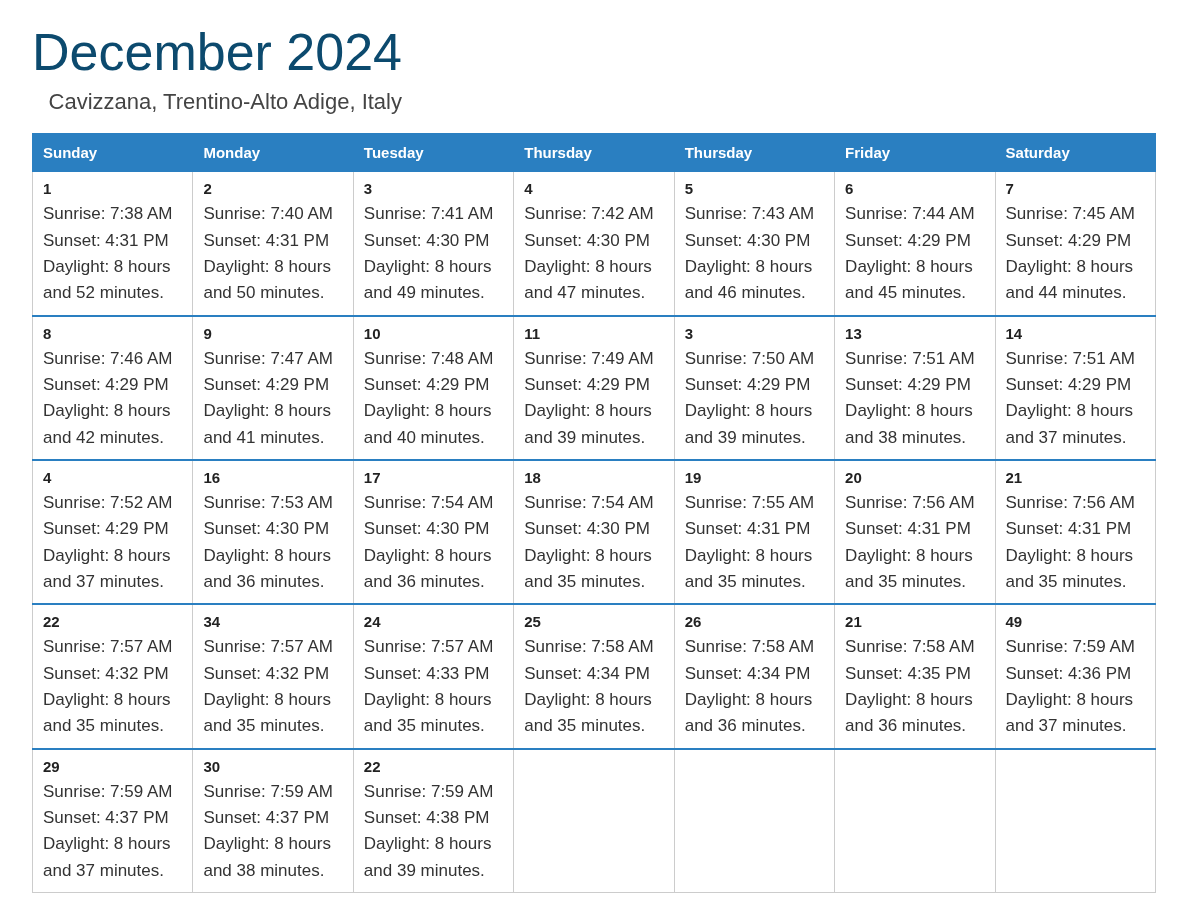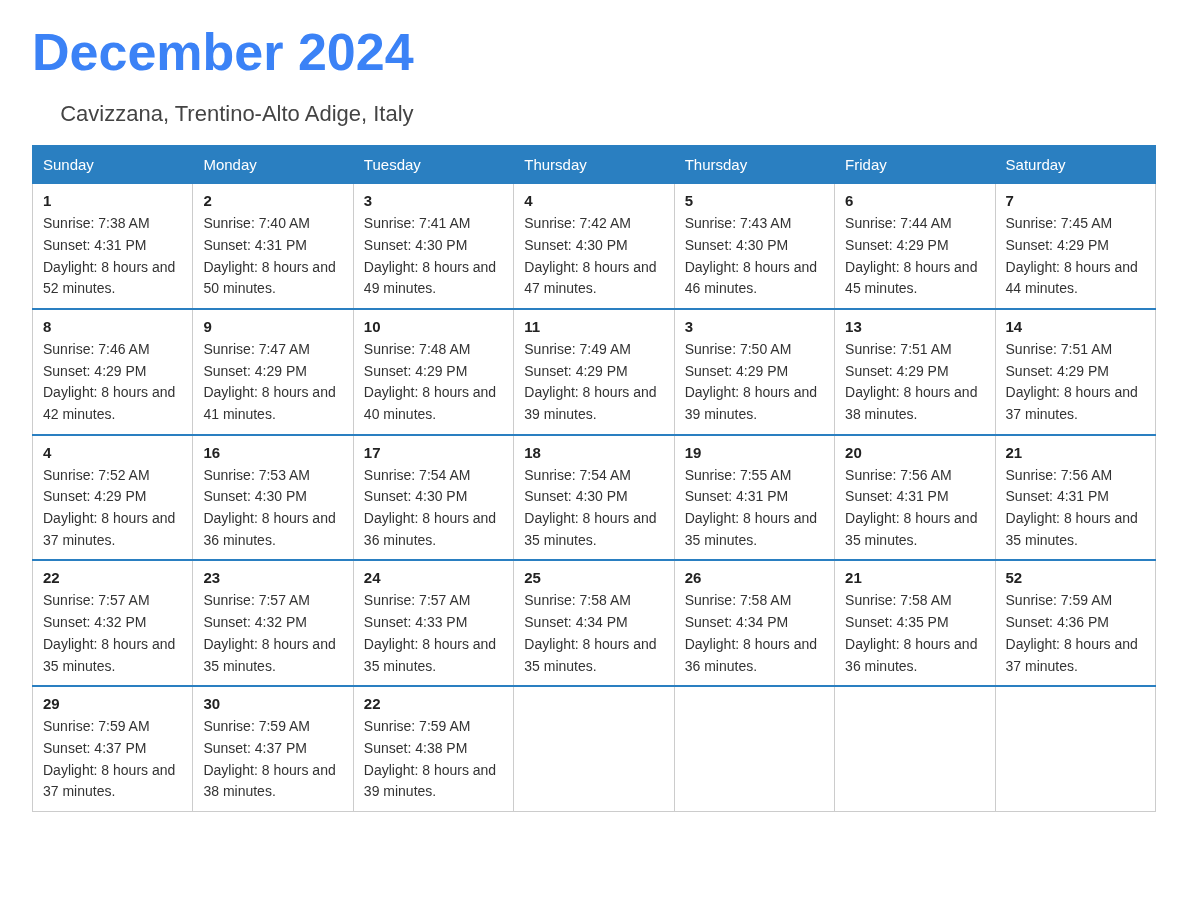--- a/index.html
+++ b/index.html
@@ -19,39 +19,39 @@
     .logo {
       display: flex;
       flex-direction: column;
       align-items: flex-start;
     }
     .title-area {
       text-align: right;
     }
     .month-title {
       font-size: 52px;
-      font-weight: bold;
-      color: #3b82f6;
+      font-weight: normal;
+      color: #0c4a6e;
       line-height: 1.1;
     }
     .location-title {
       font-size: 22px;
       color: #444;
-      margin-top: 20px;
+      margin-top: 8px;
     }
     .calendar-table {
       width: 100%;
       border-collapse: collapse;
       margin-top: 4px;
     }
     .calendar-table th {
       background-color: #2a7fc1;
       color: #fff;
       font-size: 15px;
-      font-weight: normal;
+      font-weight: bold;
       padding: 10px 10px;
       text-align: left;
       border: 1px solid #2a7fc1;
     }
     .calendar-table td {
       border: 1px solid #ccc;
       vertical-align: top;
       padding: 8px 10px;
       font-size: 13px;
       color: #222;
@@ -60,21 +60,21 @@
       height: 110px;
     }
     .day-number {
       font-size: 15px;
       font-weight: bold;
       color: #222;
       display: block;
       margin-bottom: 4px;
     }
     .day-info {
-      font-size: 14px;
+      font-size: 17px;
       color: #333;
       line-height: 1.55;
     }
     .empty-cell {
       background: #fff;
     }
     .row-border-top td {
       border-top: 2px solid #2a7fc1;
     }
   </style>
@@ -191,41 +191,41 @@
         <span class="day-number">21</span>
         <span class="day-info">Sunrise: 7:56 AM<br>Sunset: 4:31 PM<br>Daylight: 8 hours and 35 minutes.</span>
       </td>
       </tr>
       <tr class="row-border-top">
         <td>
         <span class="day-number">22</span>
         <span class="day-info">Sunrise: 7:57 AM<br>Sunset: 4:32 PM<br>Daylight: 8 hours and 35 minutes.</span>
       </td>
         <td>
-        <span class="day-number">23</span>
+        <span class="day-number">34</span>
         <span class="day-info">Sunrise: 7:57 AM<br>Sunset: 4:32 PM<br>Daylight: 8 hours and 35 minutes.</span>
       </td>
         <td>
         <span class="day-number">24</span>
         <span class="day-info">Sunrise: 7:57 AM<br>Sunset: 4:33 PM<br>Daylight: 8 hours and 35 minutes.</span>
       </td>
         <td>
         <span class="day-number">25</span>
         <span class="day-info">Sunrise: 7:58 AM<br>Sunset: 4:34 PM<br>Daylight: 8 hours and 35 minutes.</span>
       </td>
         <td>
         <span class="day-number">26</span>
         <span class="day-info">Sunrise: 7:58 AM<br>Sunset: 4:34 PM<br>Daylight: 8 hours and 36 minutes.</span>
       </td>
         <td>
         <span class="day-number">21</span>
         <span class="day-info">Sunrise: 7:58 AM<br>Sunset: 4:35 PM<br>Daylight: 8 hours and 36 minutes.</span>
       </td>
         <td>
-        <span class="day-number">52</span>
+        <span class="day-number">49</span>
         <span class="day-info">Sunrise: 7:59 AM<br>Sunset: 4:36 PM<br>Daylight: 8 hours and 37 minutes.</span>
       </td>
       </tr>
       <tr class="row-border-top">
         <td>
         <span class="day-number">29</span>
         <span class="day-info">Sunrise: 7:59 AM<br>Sunset: 4:37 PM<br>Daylight: 8 hours and 37 minutes.</span>
       </td>
         <td>
         <span class="day-number">30</span>

